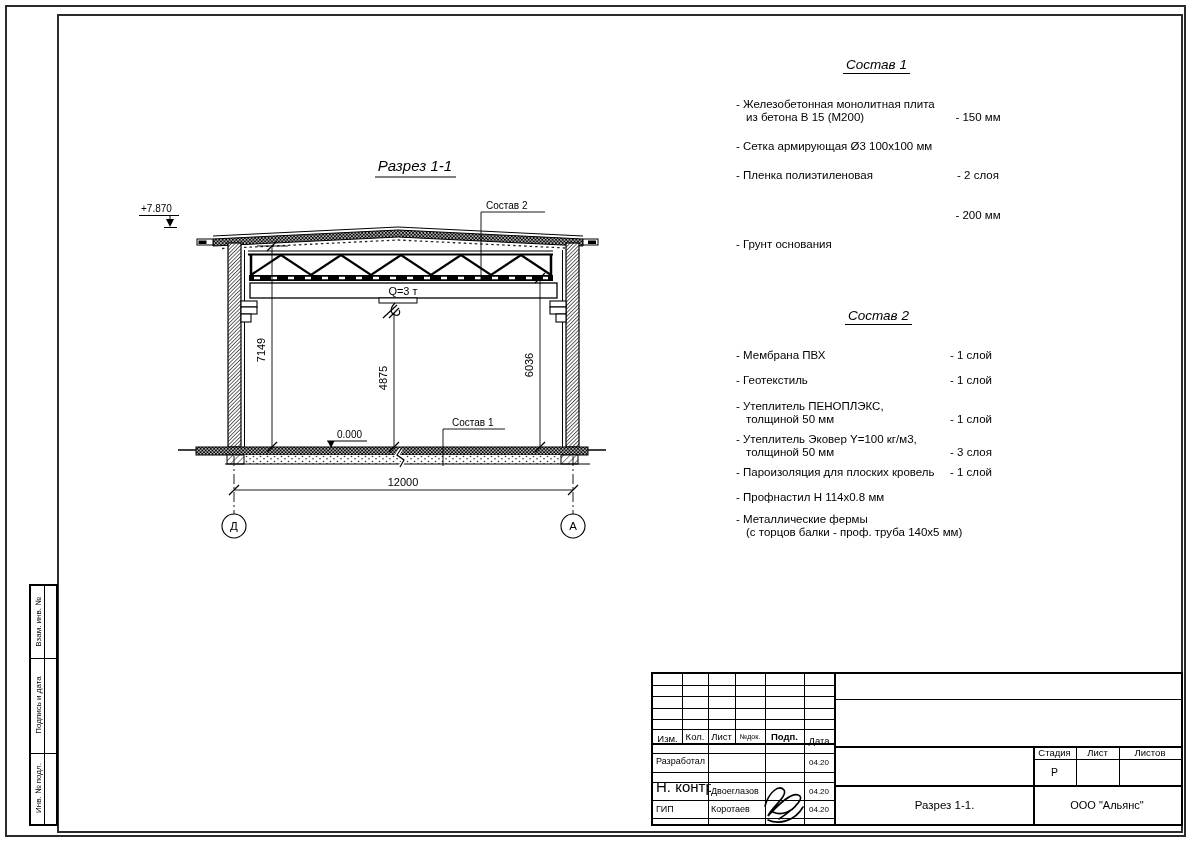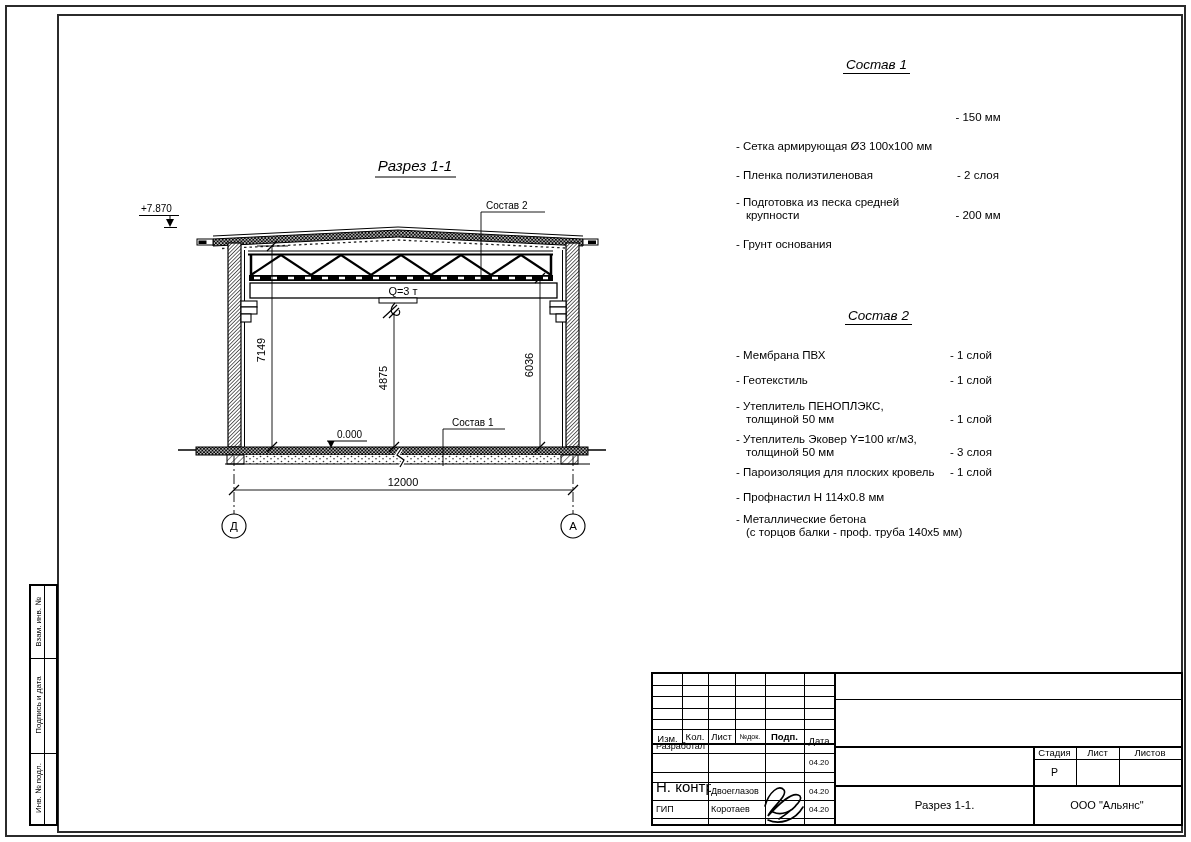--- a/index.html
+++ b/index.html
@@ -190,31 +190,31 @@
     </g>
     <g>
       <circle cx="573" cy="526" r="12" fill="#fff" stroke="#000" stroke-width="1.1"></circle>
       <text x="573" y="530" font-size="11.5" text-anchor="middle">А</text>
     </g>
   </svg>
 
   <div id="sostav1-list">
     <div class="list-heading" style="left:843px;top:57px;">Состав 1</div>
     <div class="li" style="top:98px">
+      <div class="nm"><span>- Железобетонная  монолитная плита</span><span class="l2">из бетона В 15 (М200)</span></div>
       <span class="val v2">- 150 мм</span>
     </div>
     <div class="li" style="top:140px">
       <div class="nm"><span>- Сетка армирующая Ø3 100х100 мм</span></div>
     </div>
     <div class="li" style="top:169px">
       <div class="nm"><span>- Пленка полиэтиленовая</span></div>
       <span class="val">- 2 слоя</span>
     </div>
     <div class="li" style="top:196px">
-      <div class="nm"><span>- Подготовка из песка средней</span><span class="l2">крупности</span></div>
       <span class="val v2">- 200 мм</span>
     </div>
     <div class="li" style="top:238px">
       <div class="nm"><span>- Грунт основания</span></div>
     </div>
   </div>
 
   <div id="sostav2-list">
     <div class="list-heading" style="left:845px;top:308px;">Состав 2</div>
     <div class="li" style="top:349px">
@@ -234,21 +234,21 @@
       <span class="val v2">- 3 слоя</span>
     </div>
     <div class="li" style="top:466px">
       <div class="nm"><span>- Пароизоляция для плоских кровель</span></div>
       <span class="val">- 1 слой</span>
     </div>
     <div class="li" style="top:491px">
       <div class="nm"><span>- Профнастил Н 114х0.8 мм</span></div>
     </div>
     <div class="li" style="top:513px">
-      <div class="nm" style="width:260px"><span>- Металлические бетона</span><span class="l2">(с торцов балки - проф. труба 140х5 мм)</span></div>
+      <div class="nm" style="width:260px"><span>- Металлические фермы</span><span class="l2">(с торцов балки - проф. труба 140х5 мм)</span></div>
     </div>
   </div>
 
   <div id="sidestrip">
     <div class="vl" style="left:13px;top:0;height:238px;"></div>
     <div class="hl" style="left:0;top:72px;width:25px;"></div>
     <div class="hl" style="left:0;top:167px;width:25px;"></div>
     <div class="vtxt" style="left:7px;top:36px;">Взам. инв. №</div>
     <div class="vtxt" style="left:7px;top:119px;">Подпись и дата</div>
     <div class="vtxt" style="left:7px;top:202px;">Инв. № подл.</div>
@@ -283,21 +283,21 @@
     <div class="hl" style="left:380px;top:85px;width:148px;"></div>
     <div class="hl th" style="left:181px;top:111px;width:347px;"></div>
 
     <div class="tb" style="left:0;top:55px;width:29px;height:19px;">Изм.</div>
     <div class="tb" style="left:29px;top:55px;width:26px;height:14px;">Кол.</div>
     <div class="tb" style="left:55px;top:55px;width:27px;height:14px;">Лист</div>
     <div class="tb small" style="left:82px;top:55px;width:30px;height:14px;">№док.</div>
     <div class="tb" style="left:112px;top:55px;width:39px;height:14px;font-weight:bold;">Подп.</div>
     <div class="tb" style="left:151px;top:55px;width:30px;height:22px;">Дата</div>
 
-    <div class="tb left" style="left:0;top:62px;width:55px;height:19px;font-size:9px;text-align:center;">Разработал</div>
+    <div class="tb left" style="left:0;top:77px;width:55px;height:19px;font-size:9px;text-align:center;">Разработал</div>
     <div class="tb date" style="left:151px;top:79px;width:30px;height:19px;">04.20</div>
     <div class="tb left" style="left:0;top:103px;width:55px;height:18px;font-size:15px;">Н. контр.</div>
     <div class="tb left" style="left:55px;top:108px;width:57px;height:18px;font-size:9px;">Двоеглазов</div>
     <div class="tb date" style="left:151px;top:108px;width:30px;height:18px;">04.20</div>
     <div class="tb left" style="left:0;top:126px;width:55px;height:18px;font-size:9px;">ГИП</div>
     <div class="tb left" style="left:55px;top:126px;width:57px;height:18px;font-size:9px;">Коротаев</div>
     <div class="tb date" style="left:151px;top:126px;width:30px;height:18px;">04.20</div>
 
     <svg id="sig" width="52" height="50" viewBox="0 0 52 50">
       <path d="M6,30 C10,16 20,8 25,14 C29,20 12,32 9,40 C20,28 34,14 41,20 C45,25 28,38 20,43 M9,44 C20,49 36,45 44,31 M14,36 C22,40 33,36 38,28" fill="none" stroke="#000" stroke-width="1.6" stroke-linecap="round"></path>

